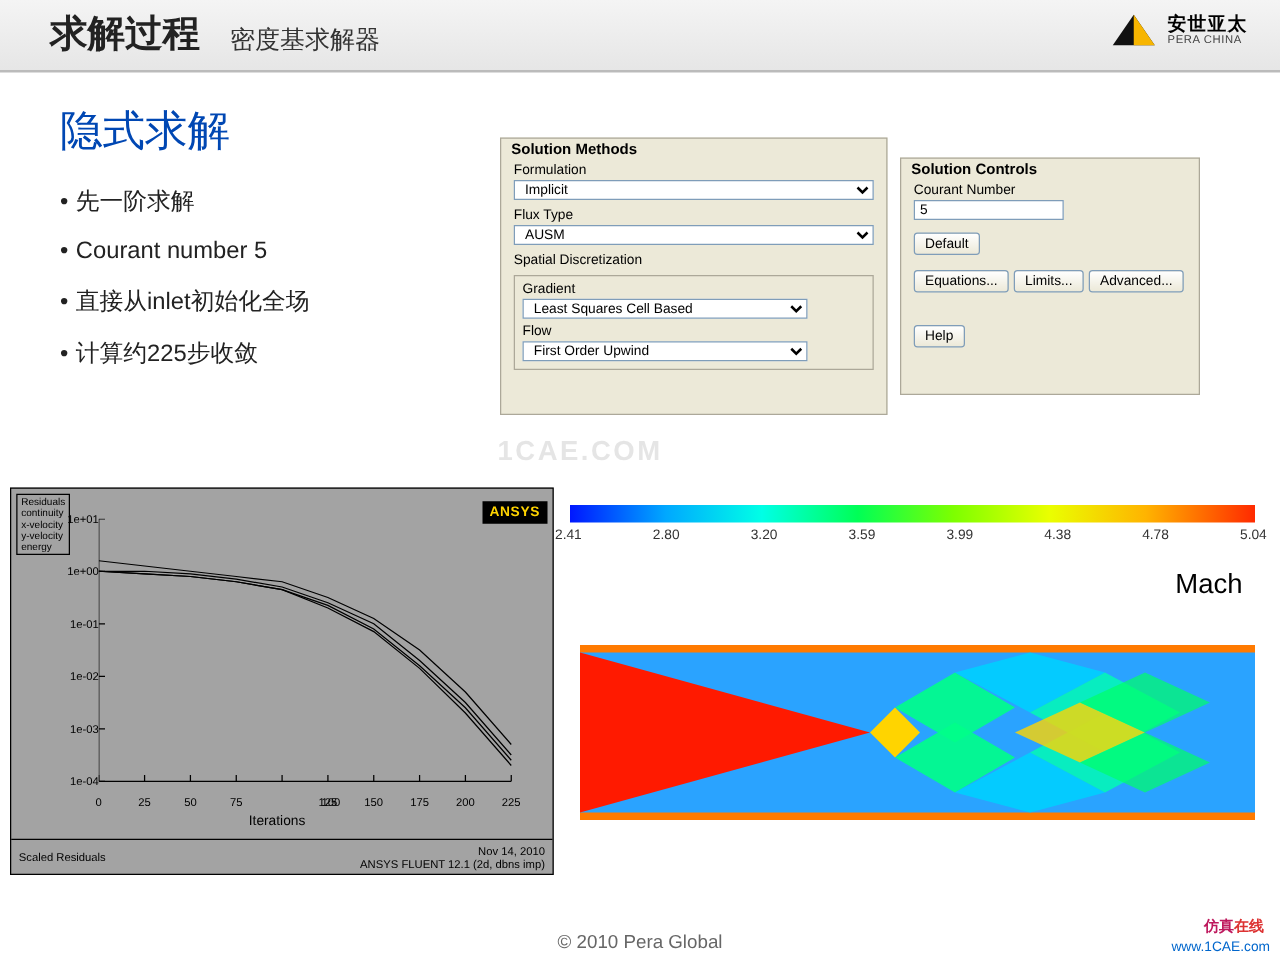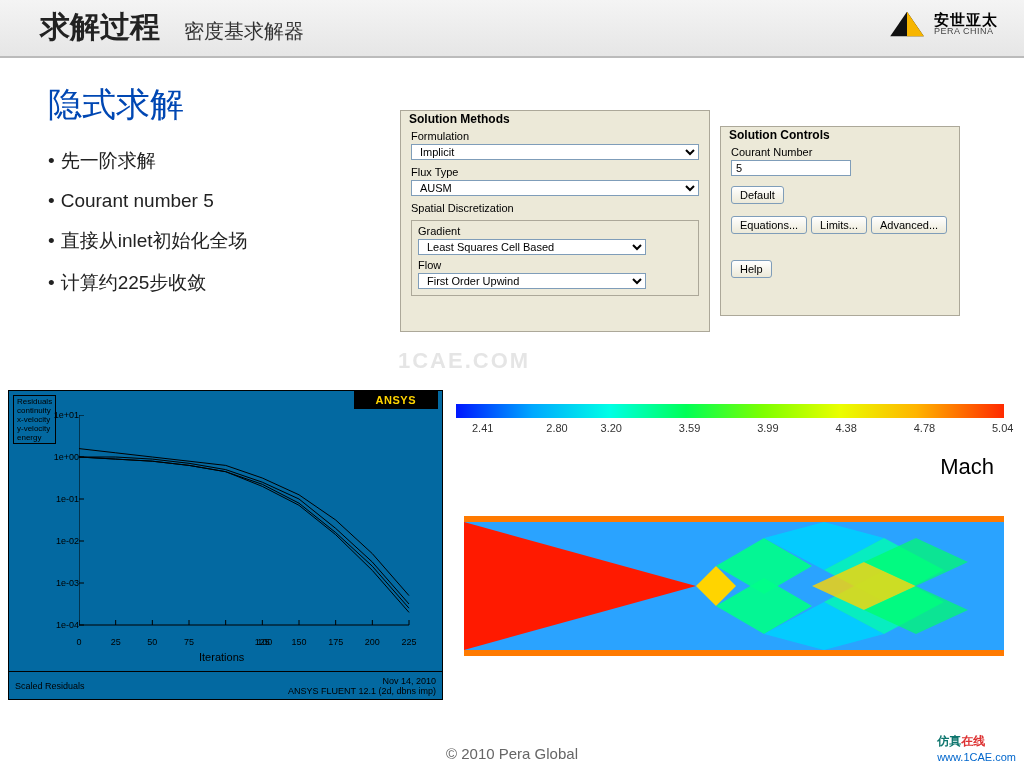--- a/index.html
+++ b/index.html
@@ -24,38 +24,38 @@
 .panel .field { margin: 0 10px 4px; }
 .panel select, .panel input[type=text] { width: 100%; height: 16px; border: 1px solid #7f9db9; background: #fff; font-size: 11px; padding: 0 4px; }
 .panel input[type=text] { width: 120px; }
 .panel fieldset { margin: 4px 10px 8px; border: 1px solid #aca899; padding: 4px 6px 6px; background: #ece9d8; }
 .panel fieldset .plabel { padding: 0 0 2px; }
 .panel fieldset select { width: 228px; display:inline-block; }
 .btn { background: linear-gradient(#fff,#ece9d8); border: 1px solid #7f9db9; border-radius: 3px; padding: 2px 8px; font-size: 11px; cursor: pointer; }
 #solmethods { top: 110px; left: 400px; width: 310px; height: 222px; }
 #solcontrols { top: 126px; left: 720px; width: 240px; height: 190px; }
 #solcontrols .btnrow { padding: 6px 10px; display: flex; gap: 4px; flex-wrap: wrap; align-items: flex-end; }
-.residual { position: absolute; left: 8px; top: 390px; width: 435px; height: 310px; border: 1px solid #000; background: #0369a1; }
+.residual { position: absolute; left: 8px; top: 390px; width: 435px; height: 310px; border: 1px solid #000; background: #a3a3a3; }
 .residual .legend { position: absolute; left: 4px; top: 4px; border: 1px solid #000; font-size: 8px; line-height: 9px; padding: 1px 3px; }
-.residual .ansys { position: absolute; right: 4px; top: 0; background: #000; color: #ffd400; font-size: 11px; font-weight: 700; padding: 3px 22px; font-family: Arial; letter-spacing: 0.5px; }
+.residual .ansys { position: absolute; right: 4px; top: 10px; background: #000; color: #ffd400; font-size: 11px; font-weight: 700; padding: 3px 6px; font-family: Arial; letter-spacing: 0.5px; }
 .residual svg { position: absolute; left: 70px; top: 24px; }
 .residual .ytick { position: absolute; left: 40px; font-size: 9px; text-align: right; width: 30px; }
 .residual .xtick { position: absolute; top: 246px; font-size: 9px; width: 20px; text-align: center; }
 .residual .xlabel { position: absolute; left: 190px; top: 260px; font-size: 11px; }
 .residual .footer { position: absolute; left: 0; right: 0; bottom: 0; height: 28px; border-top: 1px solid #000; font-size: 9px; display: flex; justify-content: space-between; align-items: center; padding: 0 6px; margin-top: 28px; }
 .residual .footer .fr { text-align: right; line-height: 10px; }
 .contour { position: absolute; left: 448px; top: 390px; width: 564px; height: 310px; background: #fff; }
 .colorbar { position: absolute; left: 8px; top: 14px; width: 548px; height: 14px; background: linear-gradient(to right, #0017ff 0%, #00a8ff 14%, #00ffe6 28%, #00ff56 42%, #7dff00 56%, #eaff00 70%, #ffb400 84%, #ff2a00 100%); }
 .cbartick { position: absolute; top: 32px; font-size: 11px; color: #333; }
 .machlabel { position: absolute; right: 18px; top: 64px; font-size: 22px; }
 .flow { position: absolute; left: 16px; top: 126px; width: 540px; height: 140px; }
 .copyright { position: absolute; left: 0; right: 0; bottom: 6px; text-align: center; font-size: 15px; color: #666; }
 .wm-center { position: absolute; left: 398px; top: 348px; color: rgba(150,150,150,0.25); font-size: 22px; font-weight: 700; letter-spacing: 2px; }
 .wm-corner { position: absolute; right: 8px; bottom: 4px; font-size: 12px; }
-.wm-corner .a { color: #0f766e; font-weight: 700; }
+.wm-corner .a { color: #be185d; font-weight: 700; margin-left: 26px; }
 .wm-corner .b { color: #d33; font-weight: 700; }
 .wm-corner .c { color: #06c; font-size: 11px; }
 </style>
 </head>
 <body>
 
 <div class="header">
   <h1>求解过程</h1>
   <h2>密度基求解器</h2>
 </div>
@@ -183,22 +183,22 @@
     <polygon points="252,50 300,22 348,50 300,78" fill="#00ff88" opacity="0.9"></polygon>
     <polygon points="252,90 300,118 348,90 300,62" fill="#00ff88" opacity="0.9"></polygon>
     <polygon points="300,22 360,6 420,22 360,54" fill="#00cfff" opacity="0.9"></polygon>
     <polygon points="300,118 360,134 420,118 360,86" fill="#00cfff" opacity="0.9"></polygon>
     <polygon points="360,54 420,22 480,54 420,86" fill="#00ffb0" opacity="0.8"></polygon>
     <polygon points="360,86 420,118 480,86 420,54" fill="#00ffb0" opacity="0.8"></polygon>
     <polygon points="348,70 400,46 452,70 400,94" fill="#ffd400" opacity="0.8"></polygon>
     <polygon points="400,46 452,70 504,46 452,22" fill="#00ff66" opacity="0.7"></polygon>
     <polygon points="400,94 452,70 504,94 452,118" fill="#00ff66" opacity="0.7"></polygon>
   </svg>
-<div class="cbartick" style="left: -4px; padding-left: 28px;">2.41</div>
-    <div class="cbartick" style="left: 74.2857px; margin-left: 24px;">2.80</div>
+<div class="cbartick" style="left: -4px;">2.41</div>
+    <div class="cbartick" style="left: 74.2857px;">2.80</div>
     <div class="cbartick" style="left: 152.571px;">3.20</div>
     <div class="cbartick" style="left: 230.857px;">3.59</div>
     <div class="cbartick" style="left: 309.143px;">3.99</div>
     <div class="cbartick" style="left: 387.429px;">4.38</div>
     <div class="cbartick" style="left: 465.714px;">4.78</div>
     <div class="cbartick" style="left: 544px;">5.04</div>
   </div>
 
 <div class="copyright">© 2010 Pera Global</div>
 <div class="wm-center">1CAE.COM</div>

